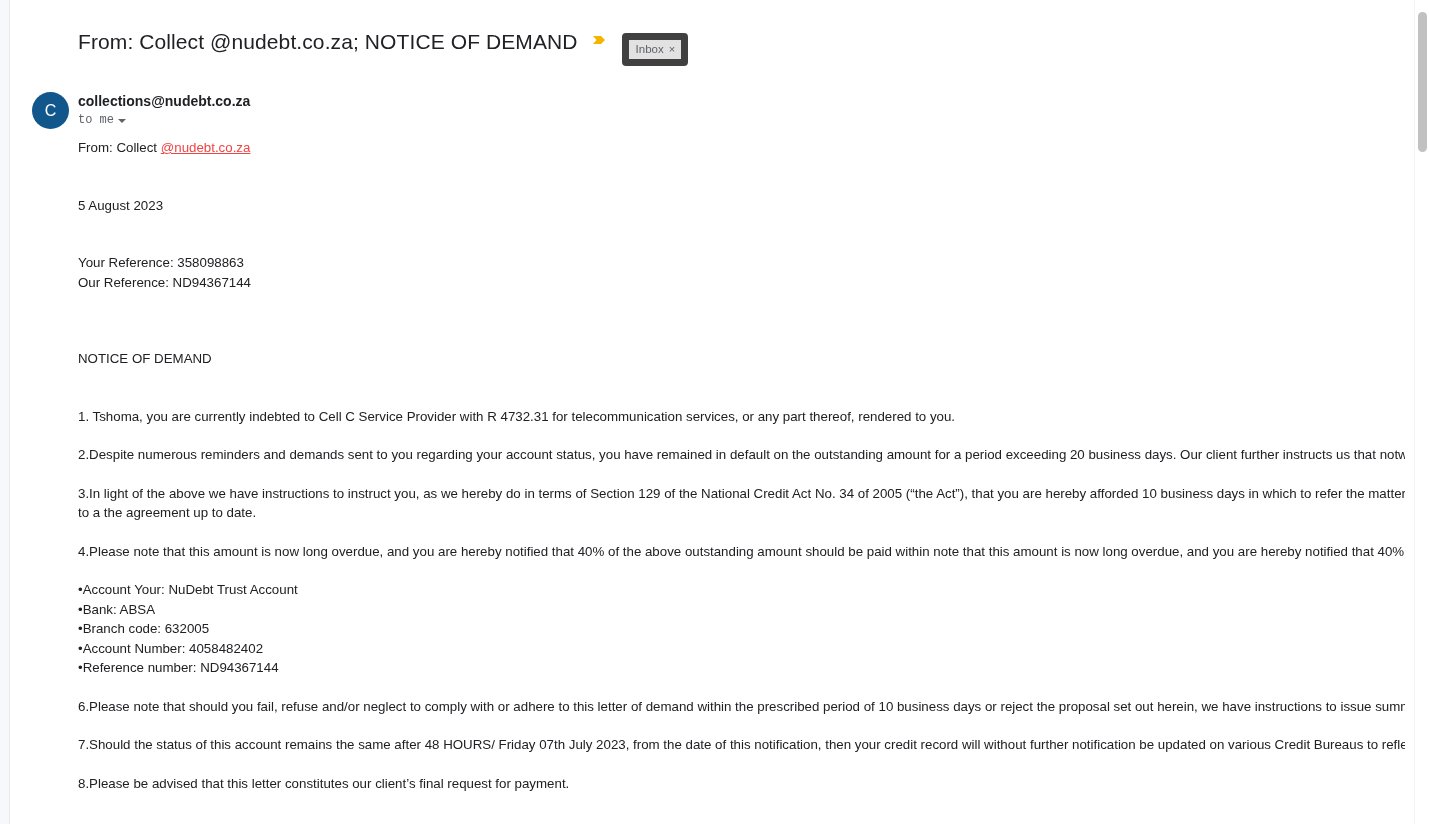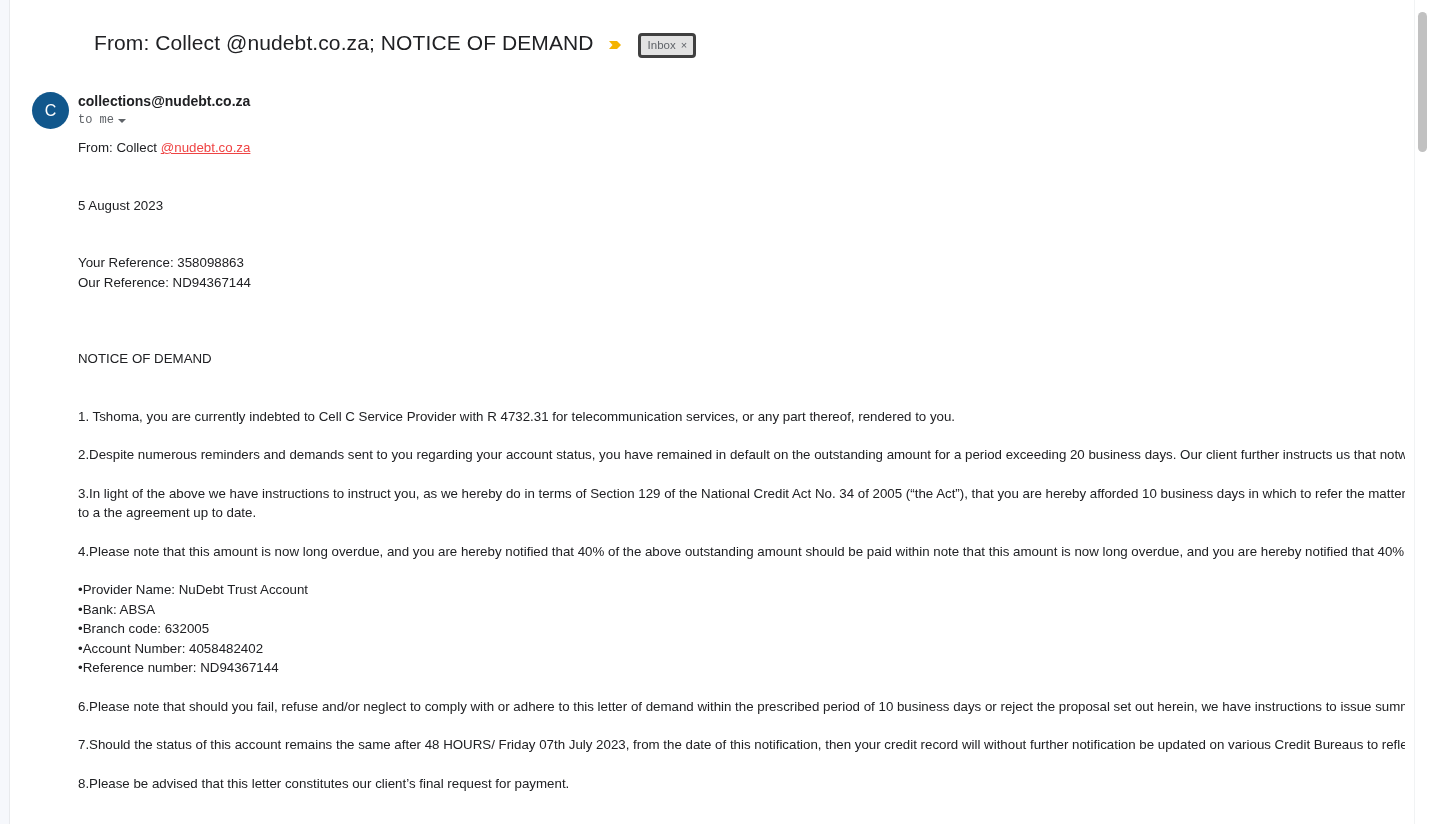--- a/index.html
+++ b/index.html
@@ -31,44 +31,44 @@
     position: absolute;
     left: 10px; top: 0;
     width: 1395px;
     height: 824px;
     background: #ffffff;
     overflow: hidden;
   }
   
   .subject-row {
     position: absolute;
-    left: 84px;
+    left: 68px;
     top: 30px;
     display: flex;
-    align-items: center;
+    align-items: flex-start;
     gap: 14px;
   }
   .subject-text {
     font-size: 21px;
     color: #202124;
     font-weight: 400;
     letter-spacing: 0.1px;
     white-space: nowrap;
   }
   .important-marker {
     width: 16px; height: 16px;
     position: relative;
     top: 2px;
   }
   .label-chip {
     display: inline-flex;
     align-items: center;
     gap: 5px;
     background: #ddddddd9;
-    border: 3px solid #404040;
+    border: 7px solid #404040;
     border-radius: 4px;
     padding: 2px 6px 3px 7px;
     font-size: 11.5px;
     color: #5f6368;
     line-height: 14px;
     position: relative;
     top: 3px;
   }
   .label-chip .x {
     font-size: 11px;
@@ -226,21 +226,21 @@
       <div class="gap-m"></div>
       <p>2.Despite numerous reminders and demands sent to you regarding your account status, you have remained in default on the outstanding amount for a period exceeding 20 business days. Our client further instructs us that notwithst</p>
 
       <div class="gap-m"></div>
       <p class="wrapped">3.In light of the above we have instructions to instruct you, as we hereby do in terms of Section 129 of the National Credit Act No. 34 of 2005 (“the Act”), that you are hereby afforded 10 business days in which to refer the matter to a the agreement up to date.</p>
 
       <div class="gap-m"></div>
       <p>4.Please note that this amount is now long overdue, and you are hereby notified that 40% of the above outstanding amount should be paid within note that this amount is now long overdue, and you are hereby notified that 40% of th</p>
 
       <div class="gap-m"></div>
-      <p class="bank-line">•Provider Name: NuDebt Trust Account</p>
+      <p class="bank-line">•Account Your: NuDebt Trust Account</p>
       <p class="bank-line">•Bank: ABSA</p>
       <p class="bank-line">•Branch code: 632005</p>
       <p class="bank-line">•Account Number: 4058482402</p>
       <p class="bank-line">•Reference number: ND94367144</p>
 
       <div class="gap-m"></div>
       <p>6.Please note that should you fail, refuse and/or neglect to comply with or adhere to this letter of demand within the prescribed period of 10 business days or reject the proposal set out herein, we have instructions to issue summons</p>
 
       <div class="gap-m"></div>
       <p>7.Should the status of this account remains the same after 48 HOURS/ Friday 07th July 2023, from the date of this notification, then your credit record will without further notification be updated on various Credit Bureaus to reflect th</p>

